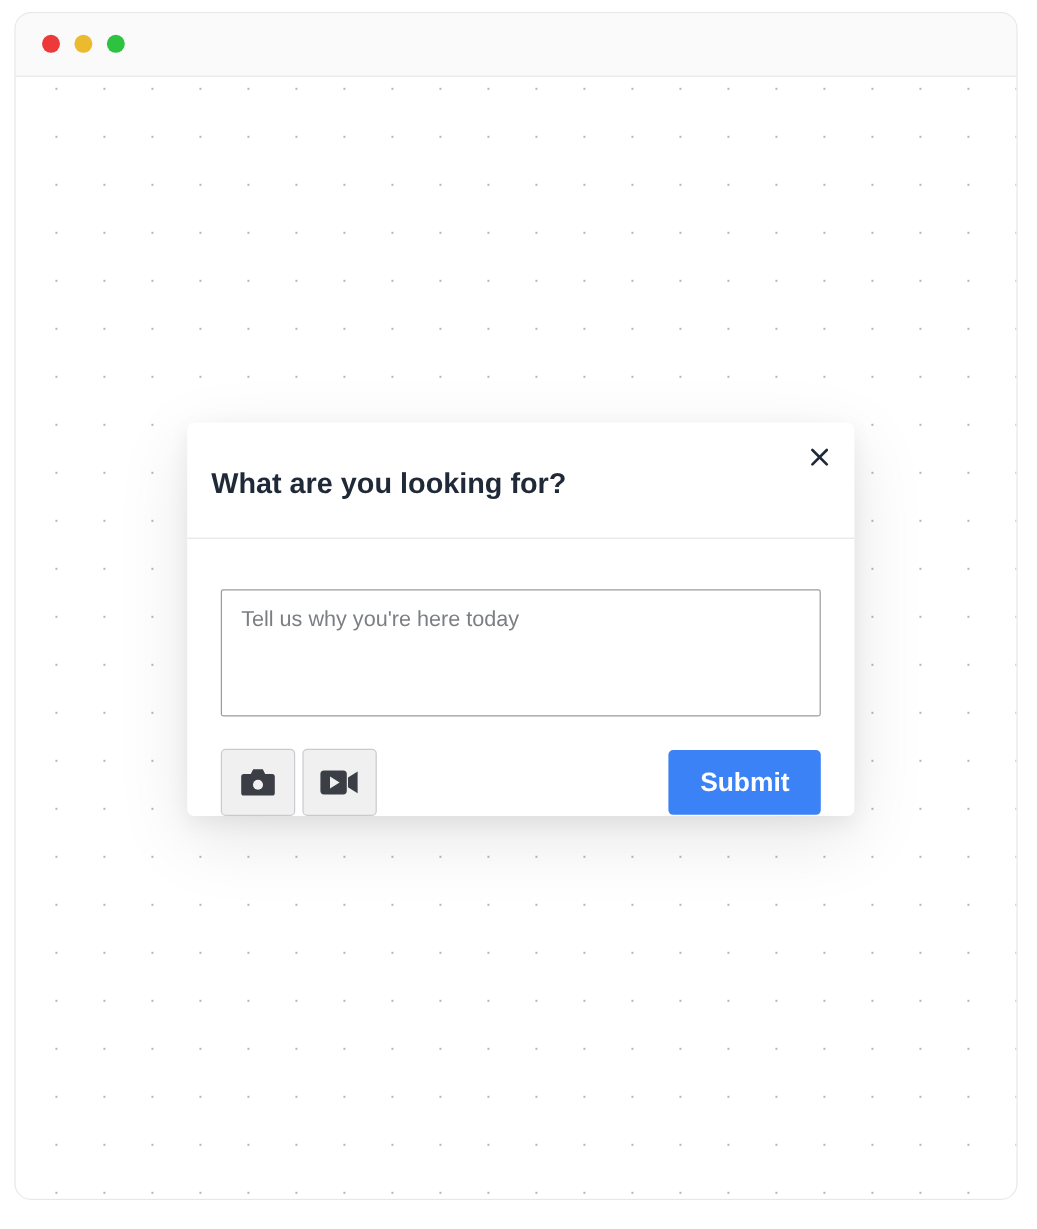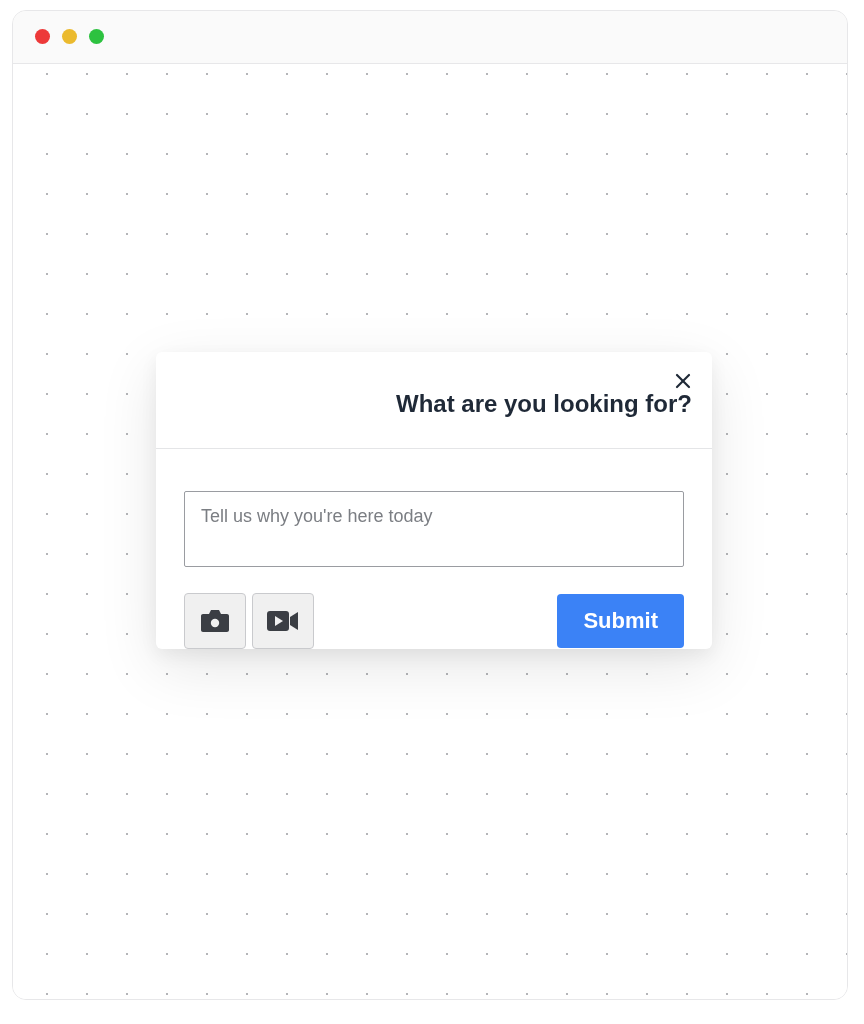--- a/index.html
+++ b/index.html
@@ -40,21 +40,21 @@
     left: 143px;
     top: 288px;
     background: #fff;
     border-radius: 6px;
     box-shadow: 0 18px 60px rgba(0,0,0,0.10), 0 6px 18px rgba(0,0,0,0.06);
     overflow: hidden;
   }
   .modal-header {
     position: relative;
     padding: 38px 20px 30px 20px;
-    text-align: right;
+    text-align: left;
     border-bottom: 1px solid #e4e5e7;
   }
   .modal-title {
     font-size: 24px;
     font-weight: 700;
     color: #1f2937;
   }
   .close-btn {
     position: absolute;
     right: 14px; top: 14px;
@@ -62,21 +62,21 @@
     display: flex; align-items: center; justify-content: center;
     cursor: pointer;
     color: #1f2937;
     border-radius: 4px;
   }
   .modal-body {
     padding: 42px 28px 0 28px;
   }
   .feedback-input {
     width: 100%;
-    height: 76px;
+    height: 106px;
     border: 1px solid #9a9ca1;
     border-radius: 2px;
     padding: 14px 16px;
     font-size: 18px;
     font-family: inherit;
     color: #333;
     resize: none;
     outline: none;
   }
   .feedback-input::placeholder { color: #7b7e83; }

